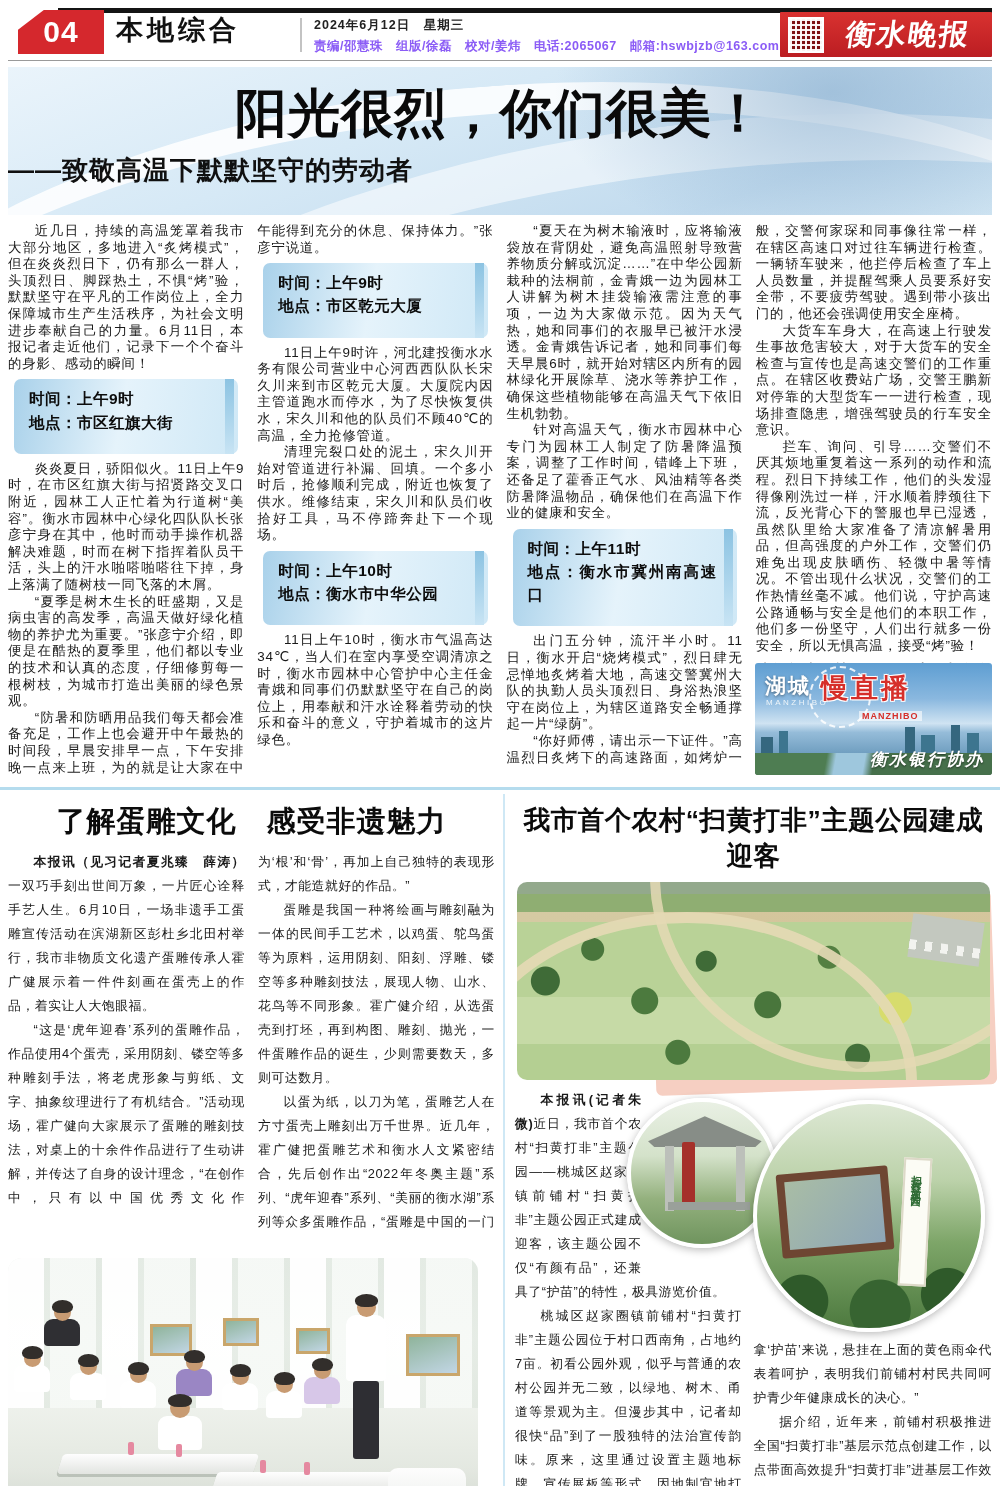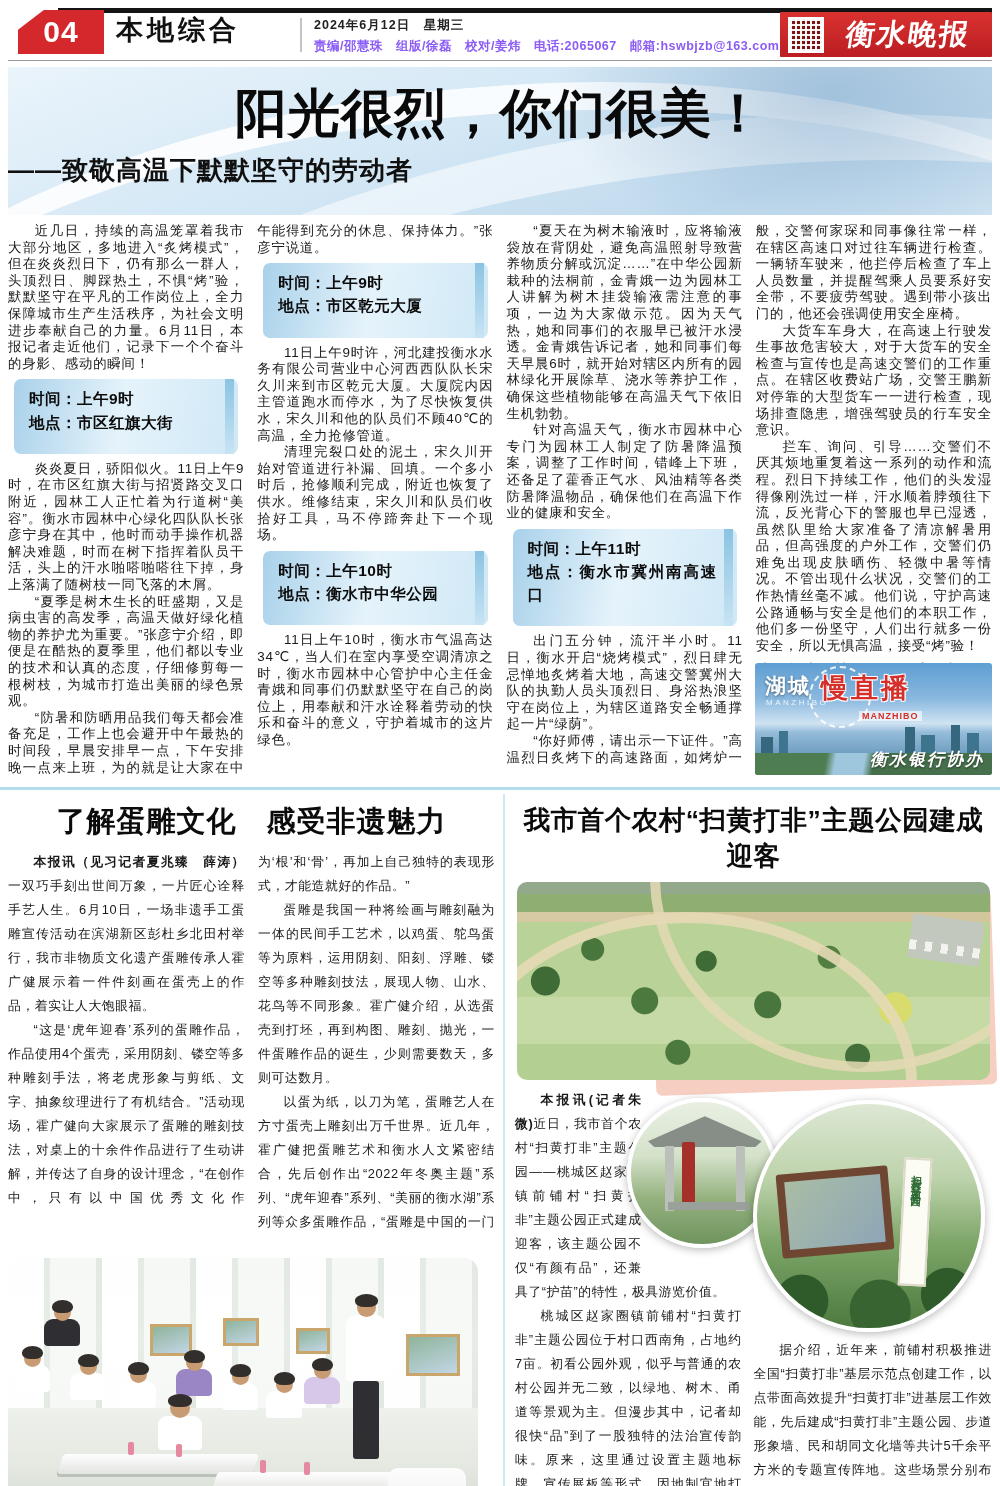--- a/index.html
+++ b/index.html
@@ -374,18 +374,19 @@
         </div>
 
         <div class="p-col1">
           <div class="shim"></div>
           <p><span class="lead-in">本报讯(记者朱微)</span><span>近日，我市首个农村“扫黄打非”主题公园——桃城区赵家圈镇前铺村“扫黄打非”主题公园正式建成迎客，该主题公园不仅“有颜有品”，还兼具了“护苗”的特性，极具游览价值。</span></p>
           <p>桃城区赵家圈镇前铺村“扫黄打非”主题公园位于村口西南角，占地约7亩。初看公园外观，似乎与普通的农村公园并无二致，以绿地、树木、甬道等景观为主。但漫步其中，记者却很快“品”到了一股独特的法治宣传韵味。原来，这里通过设置主题地标牌、宣传展板等形式，因地制宜地打造了3座“扫黄打非”主题景观小品，巧妙地分布在公园各处，既与周围自然景致融为一体，又各具特色，吸睛的同时，也立体化地宣传了“扫黄打非”的知识。</p>
           <p>“我们设计公园的初衷，就是希望村民在此处休闲娱乐之余，能够潜移默化地增强法治意识，引导大家共同维护文明环境，自觉抵制文化垃圾。”前铺村党支部书记张国范指着其中一座景观小品说：“就</p>
         </div>
         <div class="p-col2">
           <div class="ph-spacer"></div>
+          <p class="no-indent">拿‘护苗’来说，悬挂在上面的黄色雨伞代表着呵护，表明我们前铺村村民共同呵护青少年健康成长的决心。”</p>
           <p>据介绍，近年来，前铺村积极推进全国“扫黄打非”基层示范点创建工作，以点带面高效提升“扫黄打非”进基层工作效能，先后建成“扫黄打非”主题公园、步道形象墙、民和胡同文化墙等共计5千余平方米的专题宣传阵地。这些场景分别布置在村口、主要街道及党群服务中心附近，在设计上相互呼应、互为补充，力求将“扫黄打非”与精神文明创建深度融合。</p>
         </div>
       </div>
     </div>
   </div>
 </div>
 
 </body></html>

